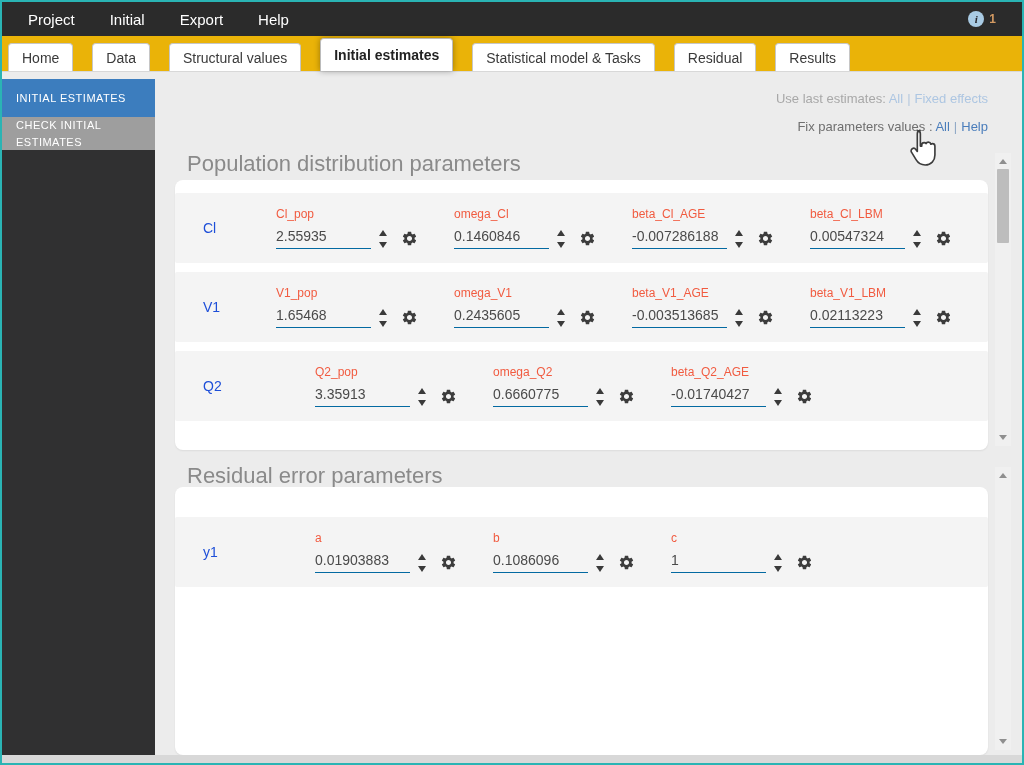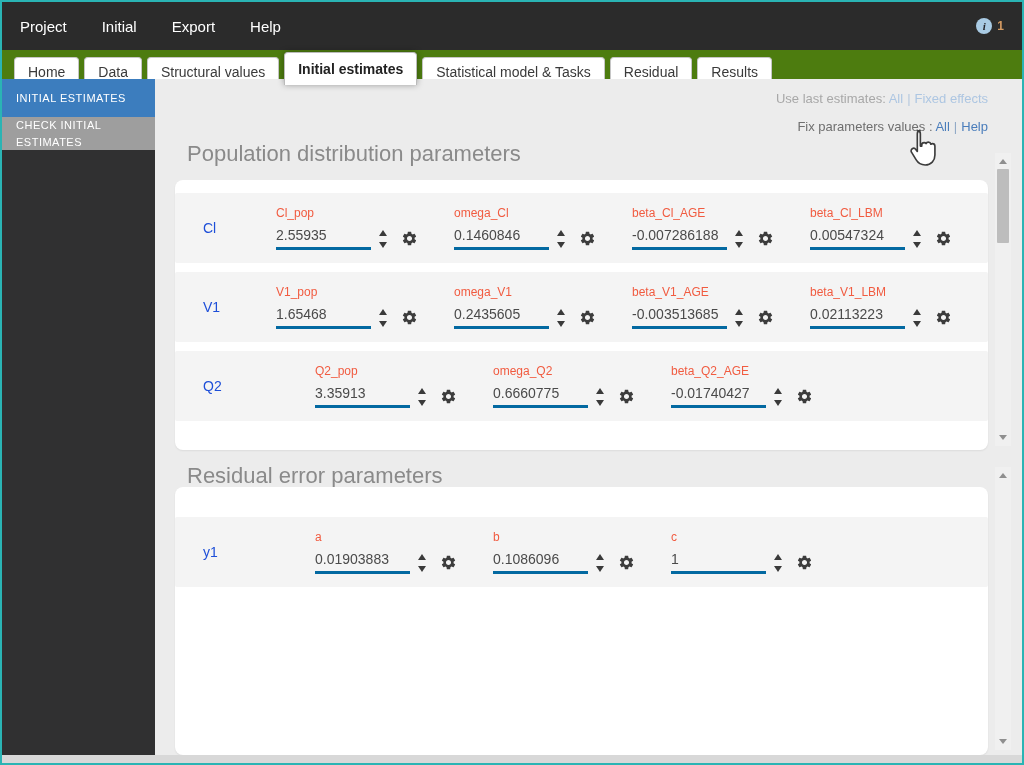--- a/index.html
+++ b/index.html
@@ -7,37 +7,37 @@
   body {
     font-family:"Liberation Sans","DejaVu Sans",sans-serif;
     background:#ececec;
     border:2px solid #2ab4b4;
     position:relative;
     overflow:hidden;
   }
 
   
   .topbar {
-    height:48px; background:#2b2b2b; display:flex; align-items:center;
-    padding:0 18px; gap:35px;
+    height:34px; background:#2b2b2b; display:flex; align-items:center;
+    padding:0 26px; gap:35px;
   }
   .menu-item { color:#fff; font-size:15px; cursor:pointer; }
   .topbar-right { margin-left:auto; display:flex; align-items:center; gap:5px; }
   .info-icon {
     width:16px; height:16px; border-radius:50%; background:#a9cbe4;
     color:#24242a; font-size:11px; font-weight:bold; font-style:italic;
     font-family:"Liberation Serif",serif;
     display:flex; align-items:center; justify-content:center;
   }
   .info-count { color:#d39a62; font-size:12px; font-weight:bold; }
 
   
   .tabbar {
-    height:36px; background:#4d7c0f; display:flex; align-items:flex-end;
-    padding-left:12px; gap:5px; border-bottom:1px solid #d8d8d8;
+    height:36px; background:#eab308; display:flex; align-items:flex-end;
+    padding-left:6px; gap:19px; border-bottom:1px solid #d8d8d8;
   }
   .tab {
     height:28px; padding:0 13px; display:flex; align-items:center;
     background:#fff; border:1px solid #c6c6c6; border-bottom:none;
     border-radius:4px 4px 0 0; font-size:14px; color:#3a3a3a; cursor:pointer;
     white-space:nowrap;
   }
   .tab.active {
     height:33px; font-weight:bold; color:#222; position:relative; z-index:2;
     box-shadow:0 0 6px rgba(0,0,0,.35); border-color:#bbb;
@@ -64,21 +64,21 @@
   .action-line.first .sep { color:#b5c8de; }
   .action-line.second .sep { color:#8fa8c6; }
   .link { cursor:pointer; }
   .action-line.first .link { color:#adc6e2; }
   .action-line.second .link { color:#4a7dbb; }
 
   .cursor-hand { position:absolute; left:750px; top:50px; z-index:5; pointer-events:none; }
 
   
   .section-title { position:absolute; left:32px; font-size:22px; color:#8a8a8a; }
-  .title-pop { top:62px; }
+  .title-pop { top:72px; }
   .title-res { top:384px; }
 
   .card {
     position:absolute; left:20px; width:813px; background:#fff;
     border-radius:8px; overflow:hidden; box-shadow:0 1px 2px rgba(0,0,0,.07);
   }
   .card-pop { top:101px; height:270px; }
   .card-res { top:408px; height:268px; }
 
   .table-header { display:flex; padding:22px 0 0 28px; }
@@ -91,21 +91,21 @@
   .param-row {
     min-height:70px; background:#f4f4f4; border-radius:2px;
     display:flex; align-items:center; padding-left:28px; flex:none;
   }
   .param-name { width:112px; font-size:14px; color:#1d4ed8; }
   .row-cells { display:flex; }
   .cell { width:178px; display:flex; flex-direction:column; }
   .cell-label { font-size:12px; font-weight:normal; color:#f15b40; margin-bottom:7px; }
   .cell-controls { display:flex; align-items:center; }
   .cell-input {
-    width:95px; border:none; border-bottom:3px solid #0369a1; background:transparent;
+    width:95px; border:none; border-bottom:1px solid #0369a1; background:transparent;
     font-family:"Liberation Sans","DejaVu Sans",sans-serif;
     font-size:14px; color:#4a4a4a; padding:0 0 4px 0; outline:none;
   }
   .spinner { display:flex; flex-direction:column; gap:6px; margin-left:8px; cursor:pointer; }
   .spin-up { width:0; height:0; border-left:4.5px solid transparent; border-right:4.5px solid transparent; border-bottom:6px solid #3a3a3a; }
   .spin-down { width:0; height:0; border-left:4.5px solid transparent; border-right:4.5px solid transparent; border-top:6px solid #3a3a3a; }
   .gear { margin-left:14px; display:flex; cursor:pointer; }
 
   
   .vscroll {

